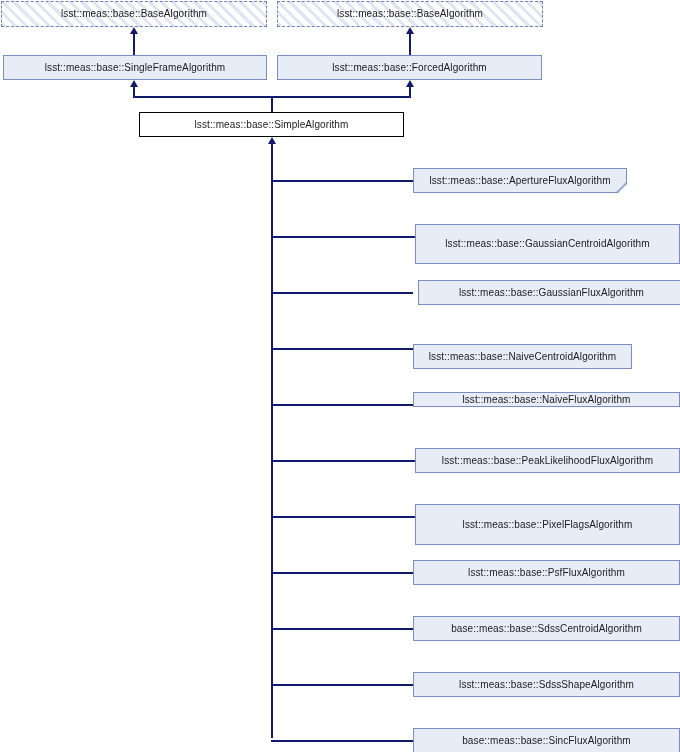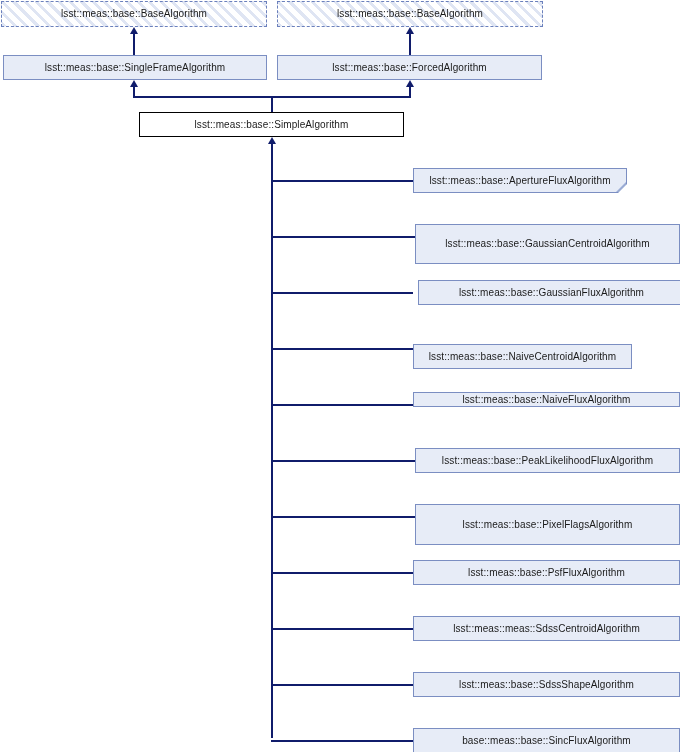--- a/index.html
+++ b/index.html
@@ -173,21 +173,21 @@
     <span class="label">lsst::meas::base::PixelFlagsAlgorithm</span>
   </div>
 
   <div class="edge-h" style="left:271px; top:572px; width:142px;"></div>
   <div class="node" style="left:413px; top:560px; width:267px; height:25px;">
     <span class="label">lsst::meas::base::PsfFluxAlgorithm</span>
   </div>
 
   <div class="edge-h" style="left:271px; top:628px; width:142px;"></div>
   <div class="node" style="left:413px; top:616px; width:267px; height:25px;">
-    <span class="label">lsst::meas::meas::SdssCentroidAlgorithm</span>
+    <span class="label">base::meas::base::SdssCentroidAlgorithm</span>
   </div>
 
   <div class="edge-h" style="left:271px; top:684px; width:142px;"></div>
   <div class="node" style="left:413px; top:672px; width:267px; height:25px;">
     <span class="label">lsst::meas::base::SdssShapeAlgorithm</span>
   </div>
 
   <div class="edge-h" style="left:271px; top:740px; width:142px;"></div>
   <div class="node" style="left:413px; top:728px; width:267px; height:25px;">
     <span class="label">base::meas::base::SincFluxAlgorithm</span>

